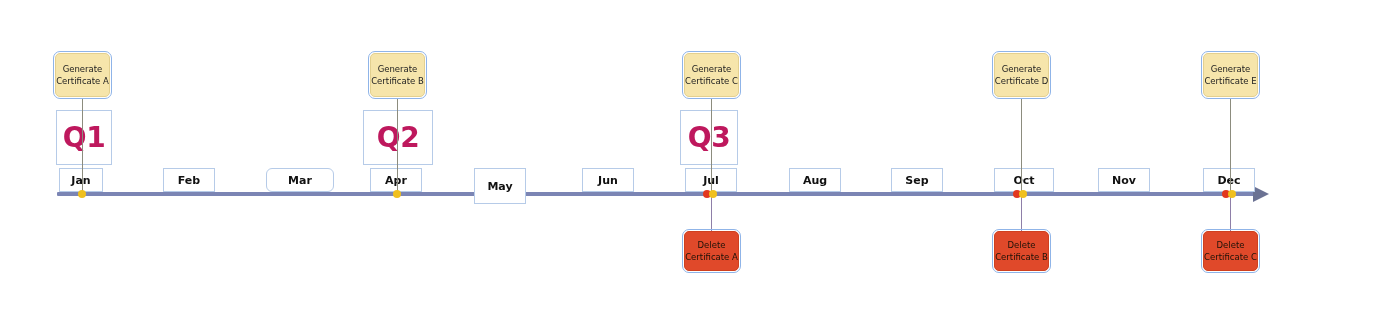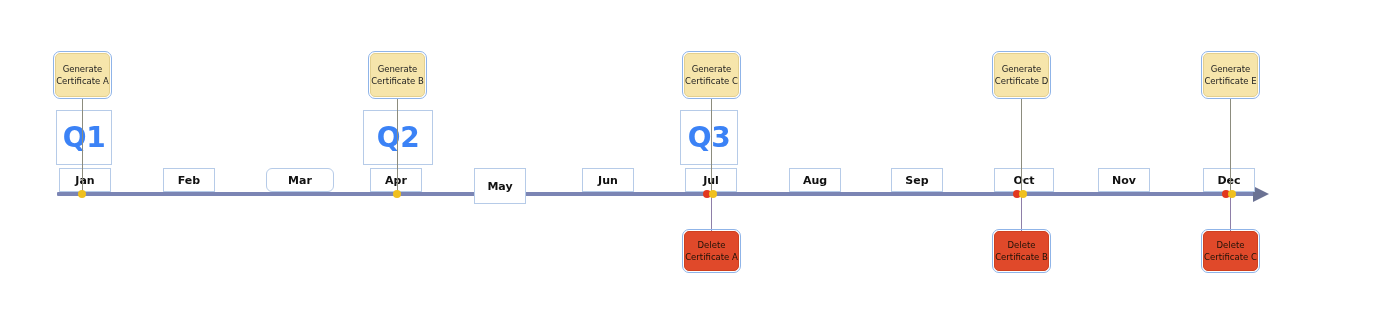--- a/index.html
+++ b/index.html
@@ -44,21 +44,21 @@
     border: 1px solid #b6cbe8;
     background: #ffffff;
     display: flex;
     align-items: center;
     justify-content: center;
   }
   .quarter-label {
     font-family: "DejaVu Sans", sans-serif;
     font-weight: 700;
     font-size: 28px;
-    color: #3b82f6;
+    color: #be185d;
     letter-spacing: -0.5px;
     line-height: 1;
   }
 
   
   .month-box {
     position: absolute;
     box-sizing: border-box;
     border: 1px solid #b6cbe8;
     background: #ffffff;
@@ -142,21 +142,21 @@
   <div class="quarter-box" style="left:56px; top:110px; width:56px; height:55px;">
     <span class="quarter-label">Q1</span>
   </div>
   <div class="quarter-box" style="left:363px; top:110px; width:70px; height:55px;">
     <span class="quarter-label">Q2</span>
   </div>
   <div class="quarter-box" style="left:680px; top:110px; width:58px; height:55px;">
     <span class="quarter-label">Q3</span>
   </div>
 
-  <div class="month-box" style="left:59px; top:168px; width:52px; height:24px;">
+  <div class="month-box" style="left:59px; top:168px; width:44px; height:24px;">
     <span class="month-label">Jan</span>
   </div>
   <div class="month-box" style="left:163px; top:168px; width:52px; height:24px;">
     <span class="month-label">Feb</span>
   </div>
   <div class="month-box" style="left:266px; top:168px; width:68px; height:24px;border-radius:6px;">
     <span class="month-label">Mar</span>
   </div>
   <div class="month-box" style="left:370px; top:168px; width:52px; height:24px;">
     <span class="month-label">Apr</span>

